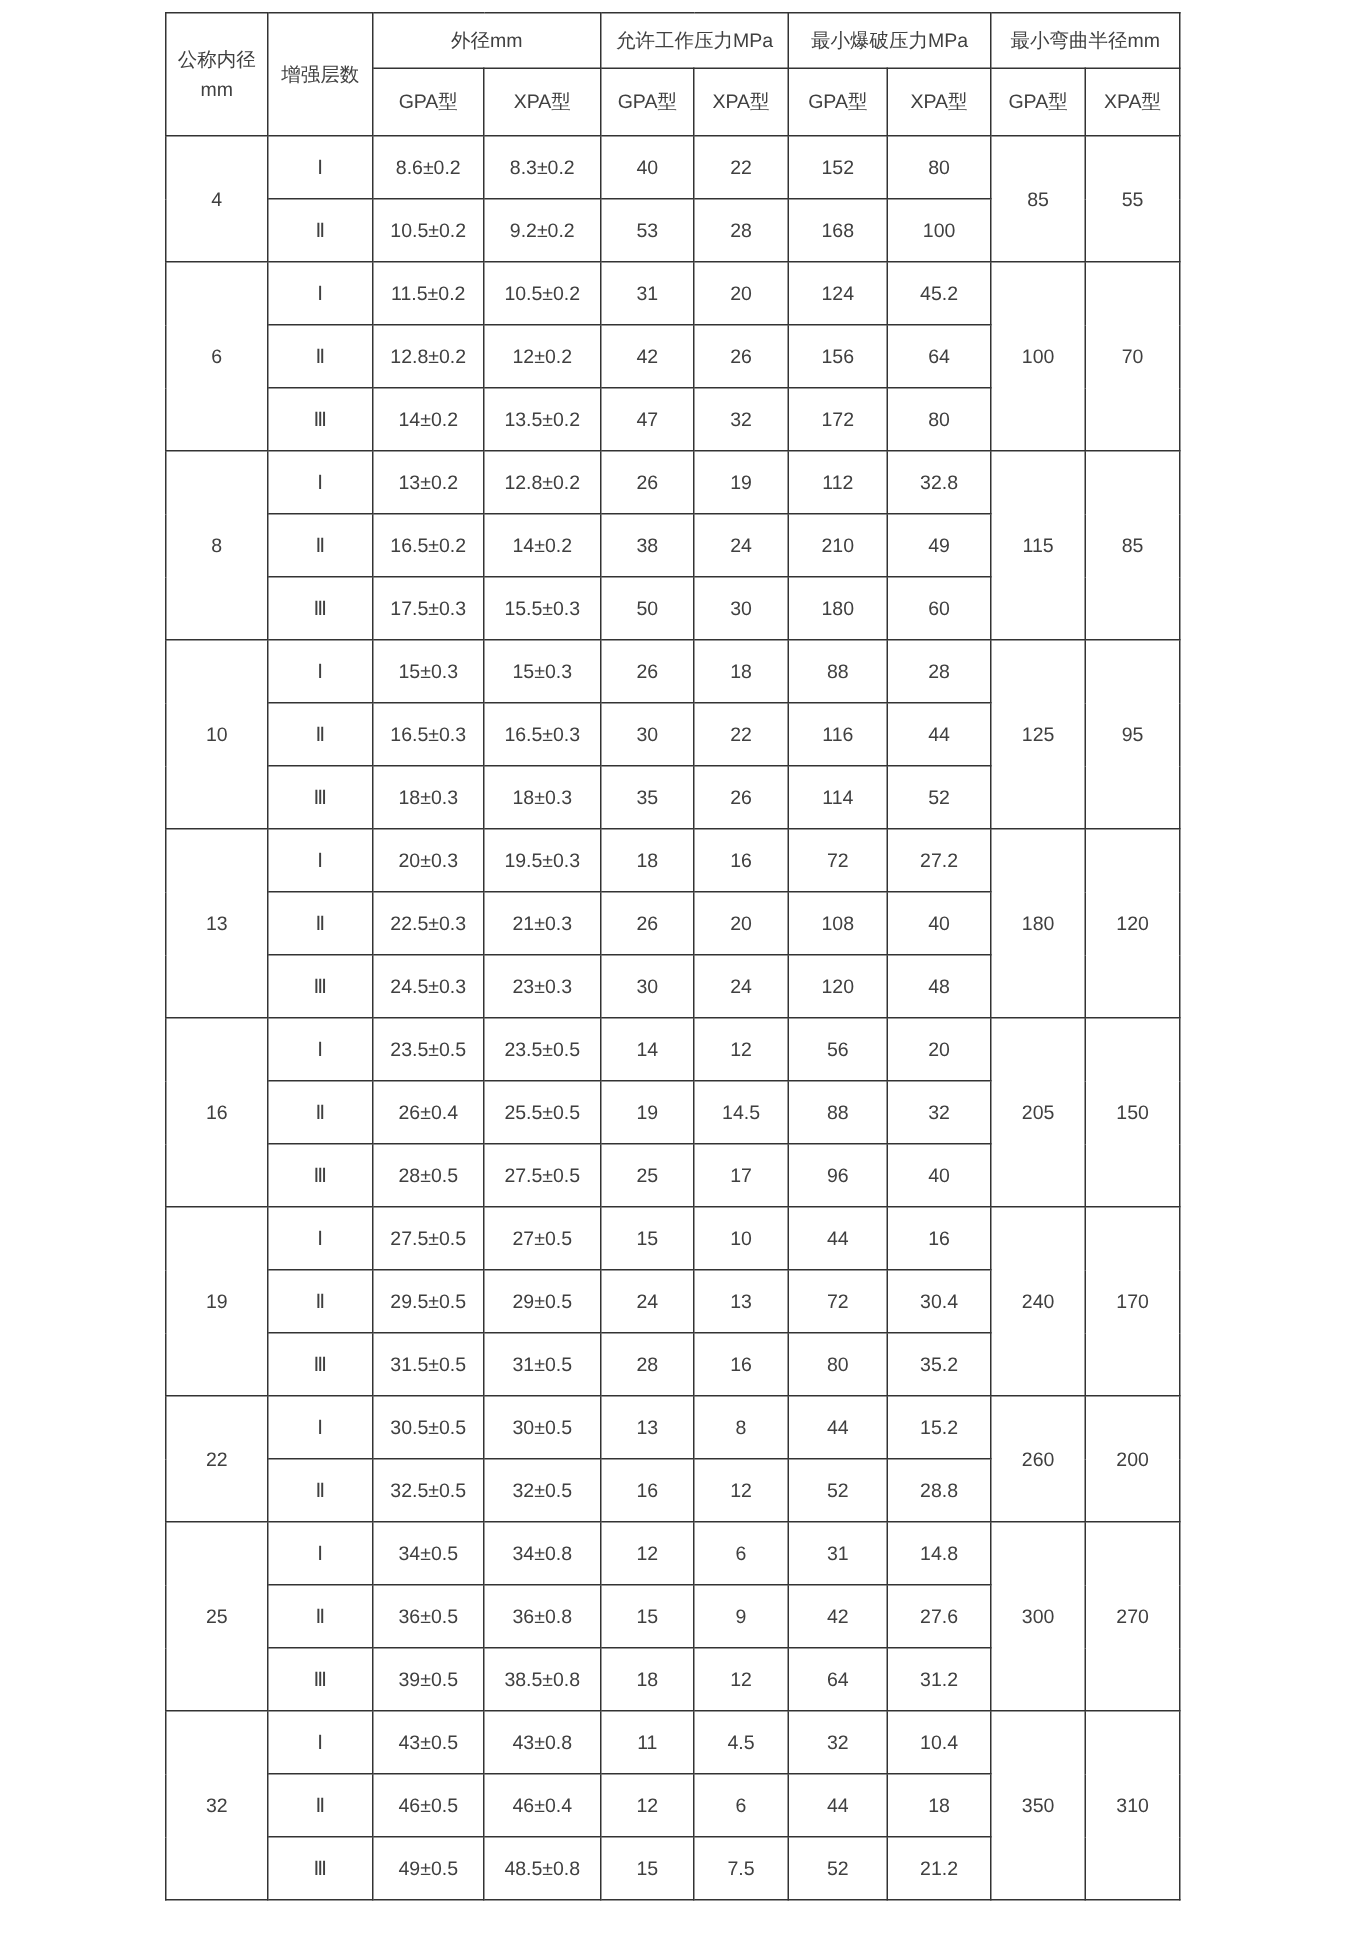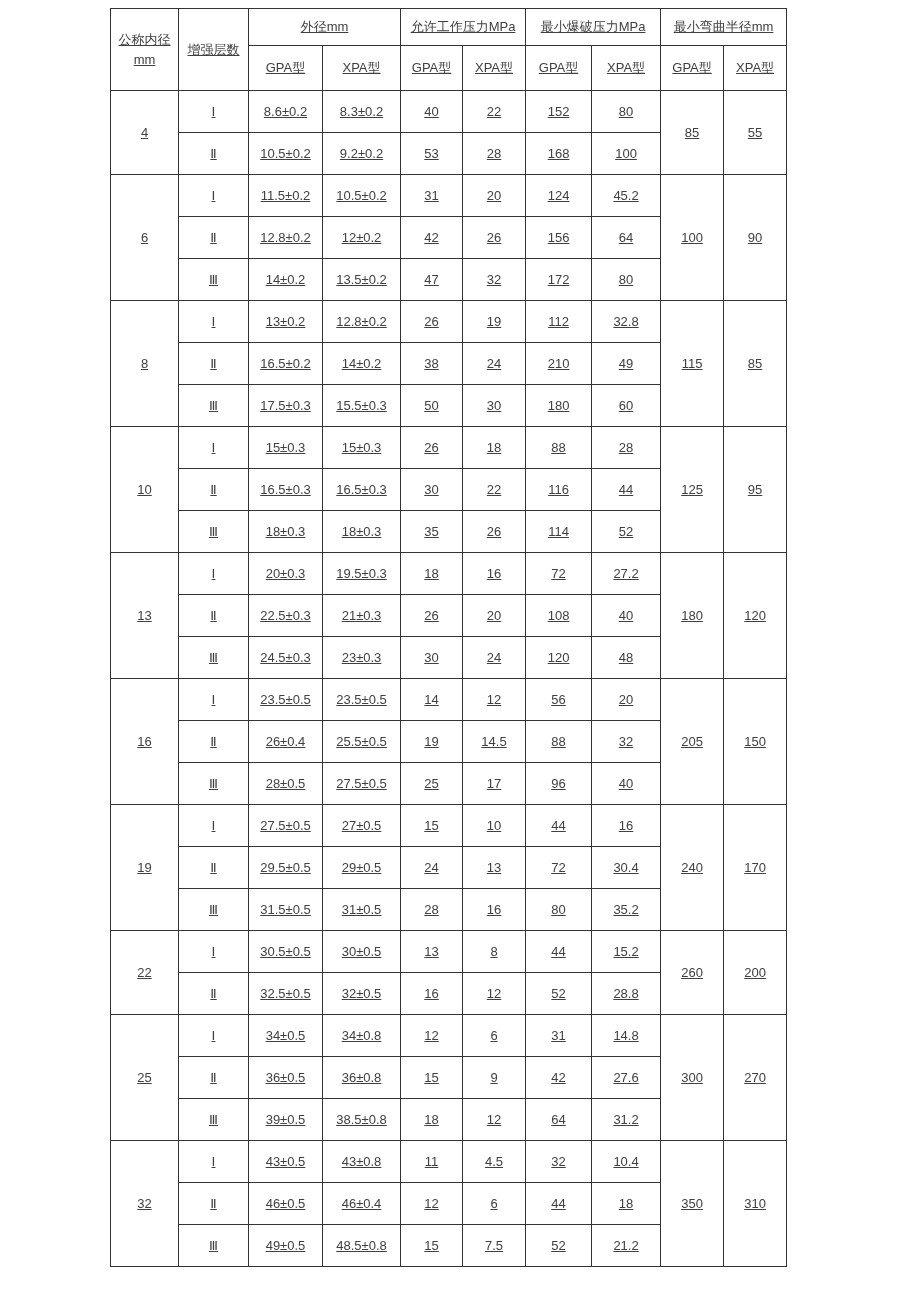--- a/index.html
+++ b/index.html
@@ -15,21 +15,20 @@
     background: #ffffff;
     overflow: hidden;
   }
   table.spec-table {
     position: absolute;
     left: 110px;
     top: 8px;
     border-collapse: collapse;
     table-layout: fixed;
     width: 676px;
-    text-decoration: underline;
   }
   .spec-table th, .spec-table td {
     border: 1px solid #333333;
     text-align: center;
     vertical-align: middle;
     font-size: 13px;
     font-weight: normal;
     color: #404040;
     padding: 0 2px;
     line-height: 1.5;
@@ -100,21 +99,21 @@
         <tr>
           <td rowspan="3">6</td>
           <td>Ⅰ</td>
           <td>11.5±0.2</td>
           <td>10.5±0.2</td>
           <td>31</td>
           <td>20</td>
           <td>124</td>
           <td>45.2</td>
           <td rowspan="3">100</td>
-          <td rowspan="3">90</td>
+          <td rowspan="3">70</td>
         </tr>
         <tr>
           <td>Ⅱ</td>
           <td>12.8±0.2</td>
           <td>12±0.2</td>
           <td>42</td>
           <td>26</td>
           <td>156</td>
           <td>64</td>
         </tr>

